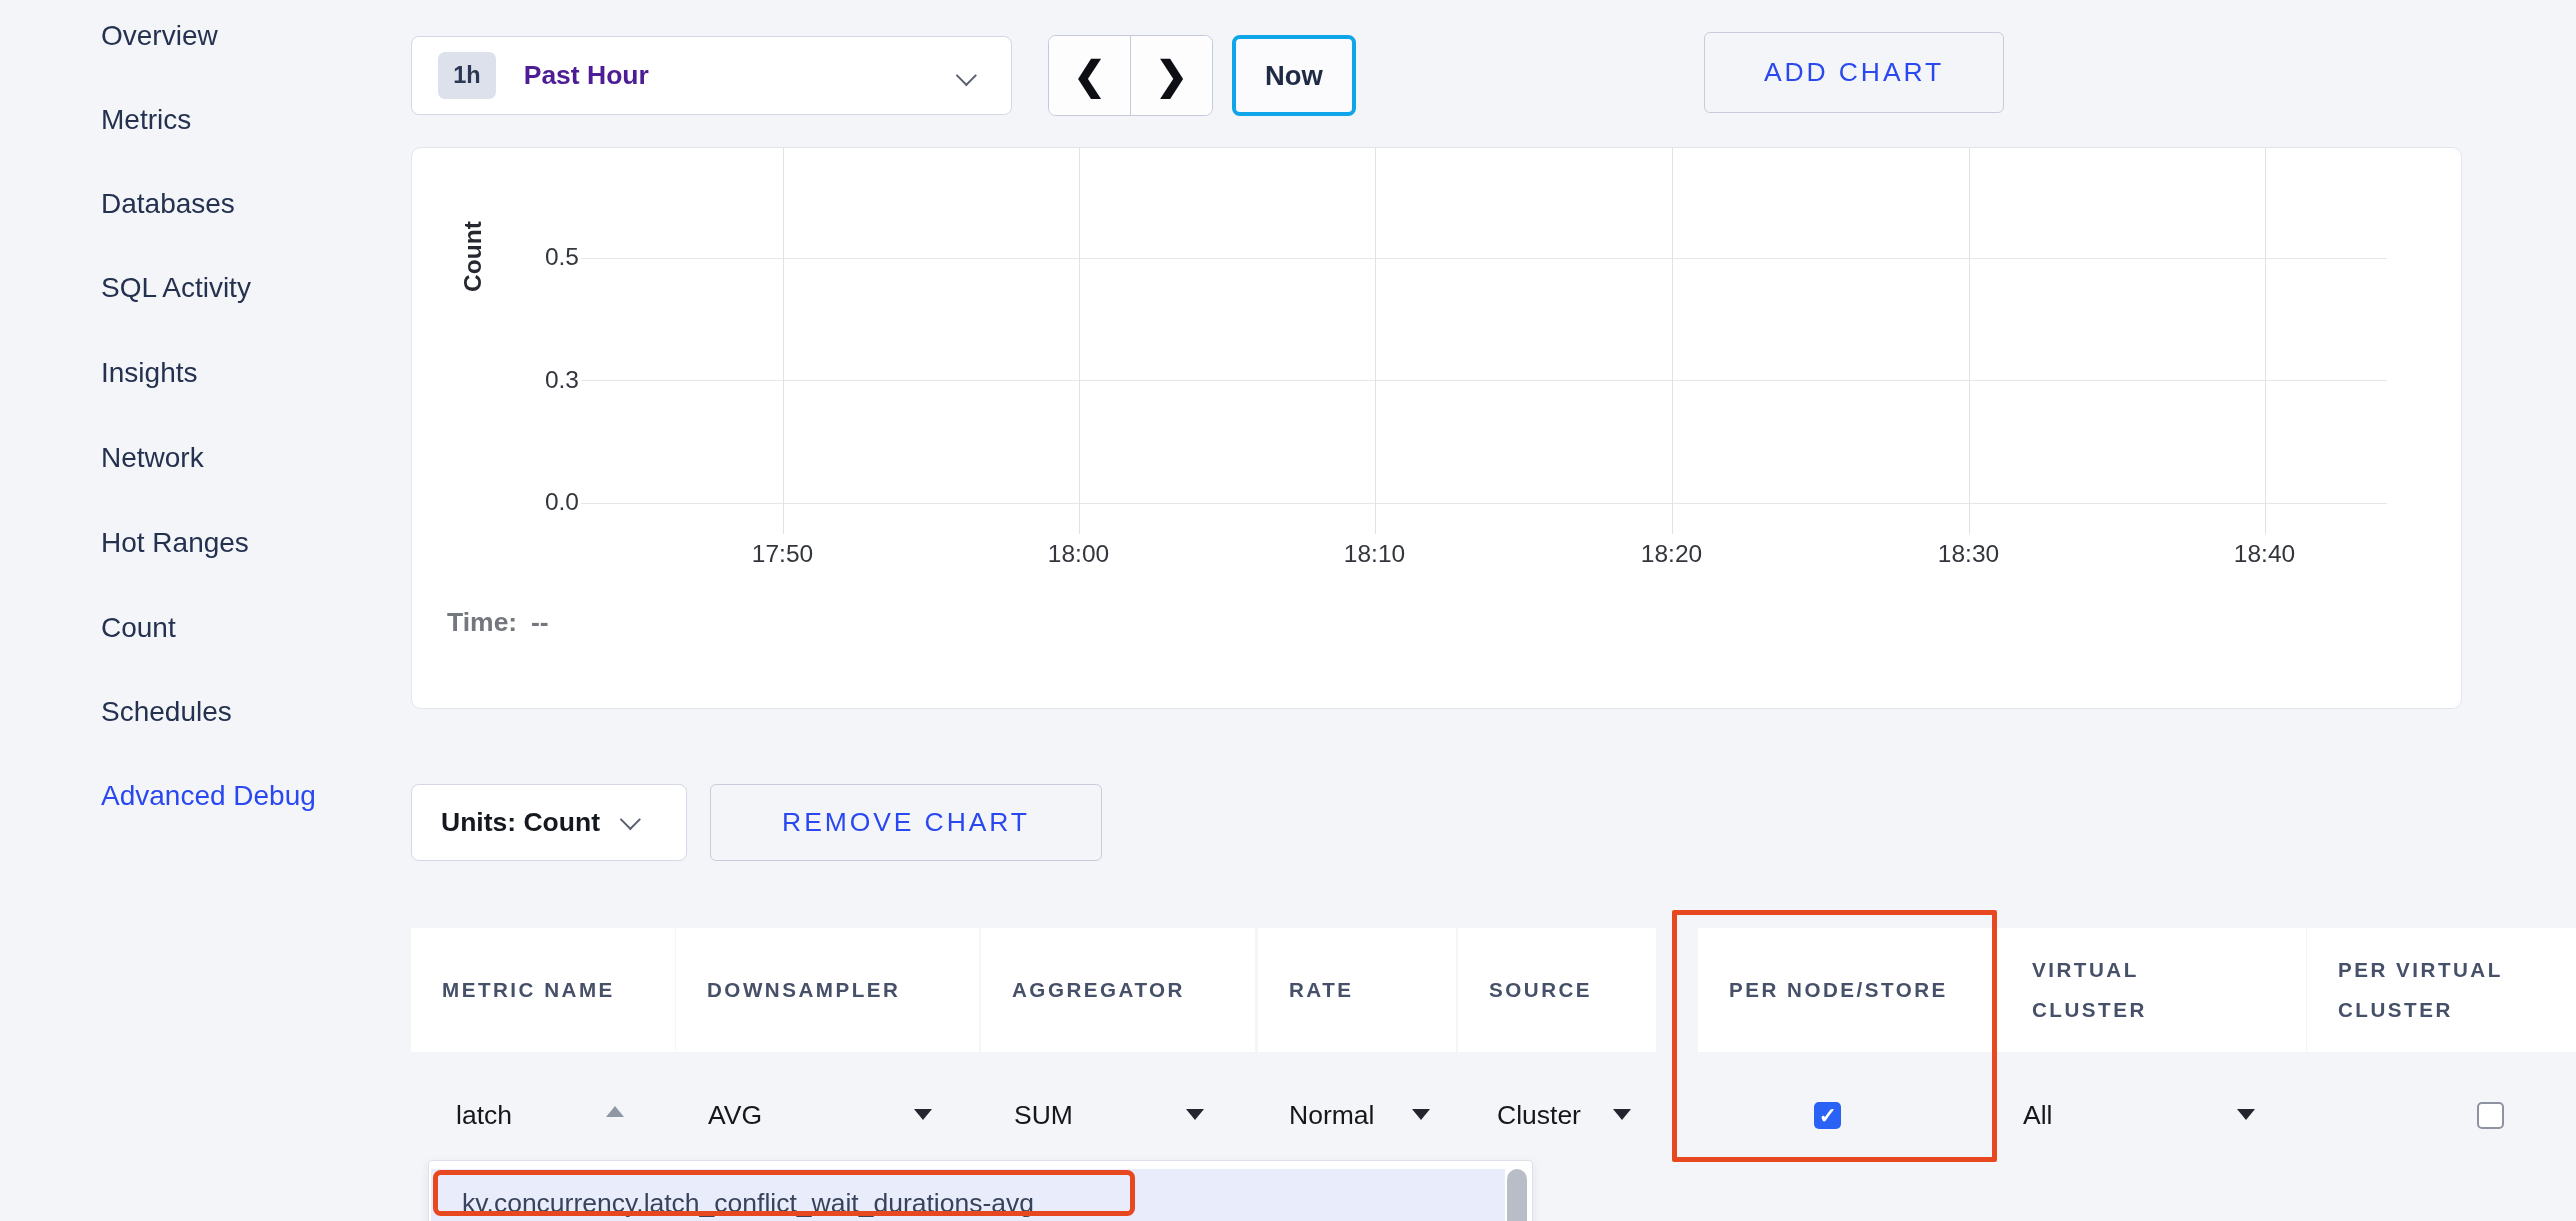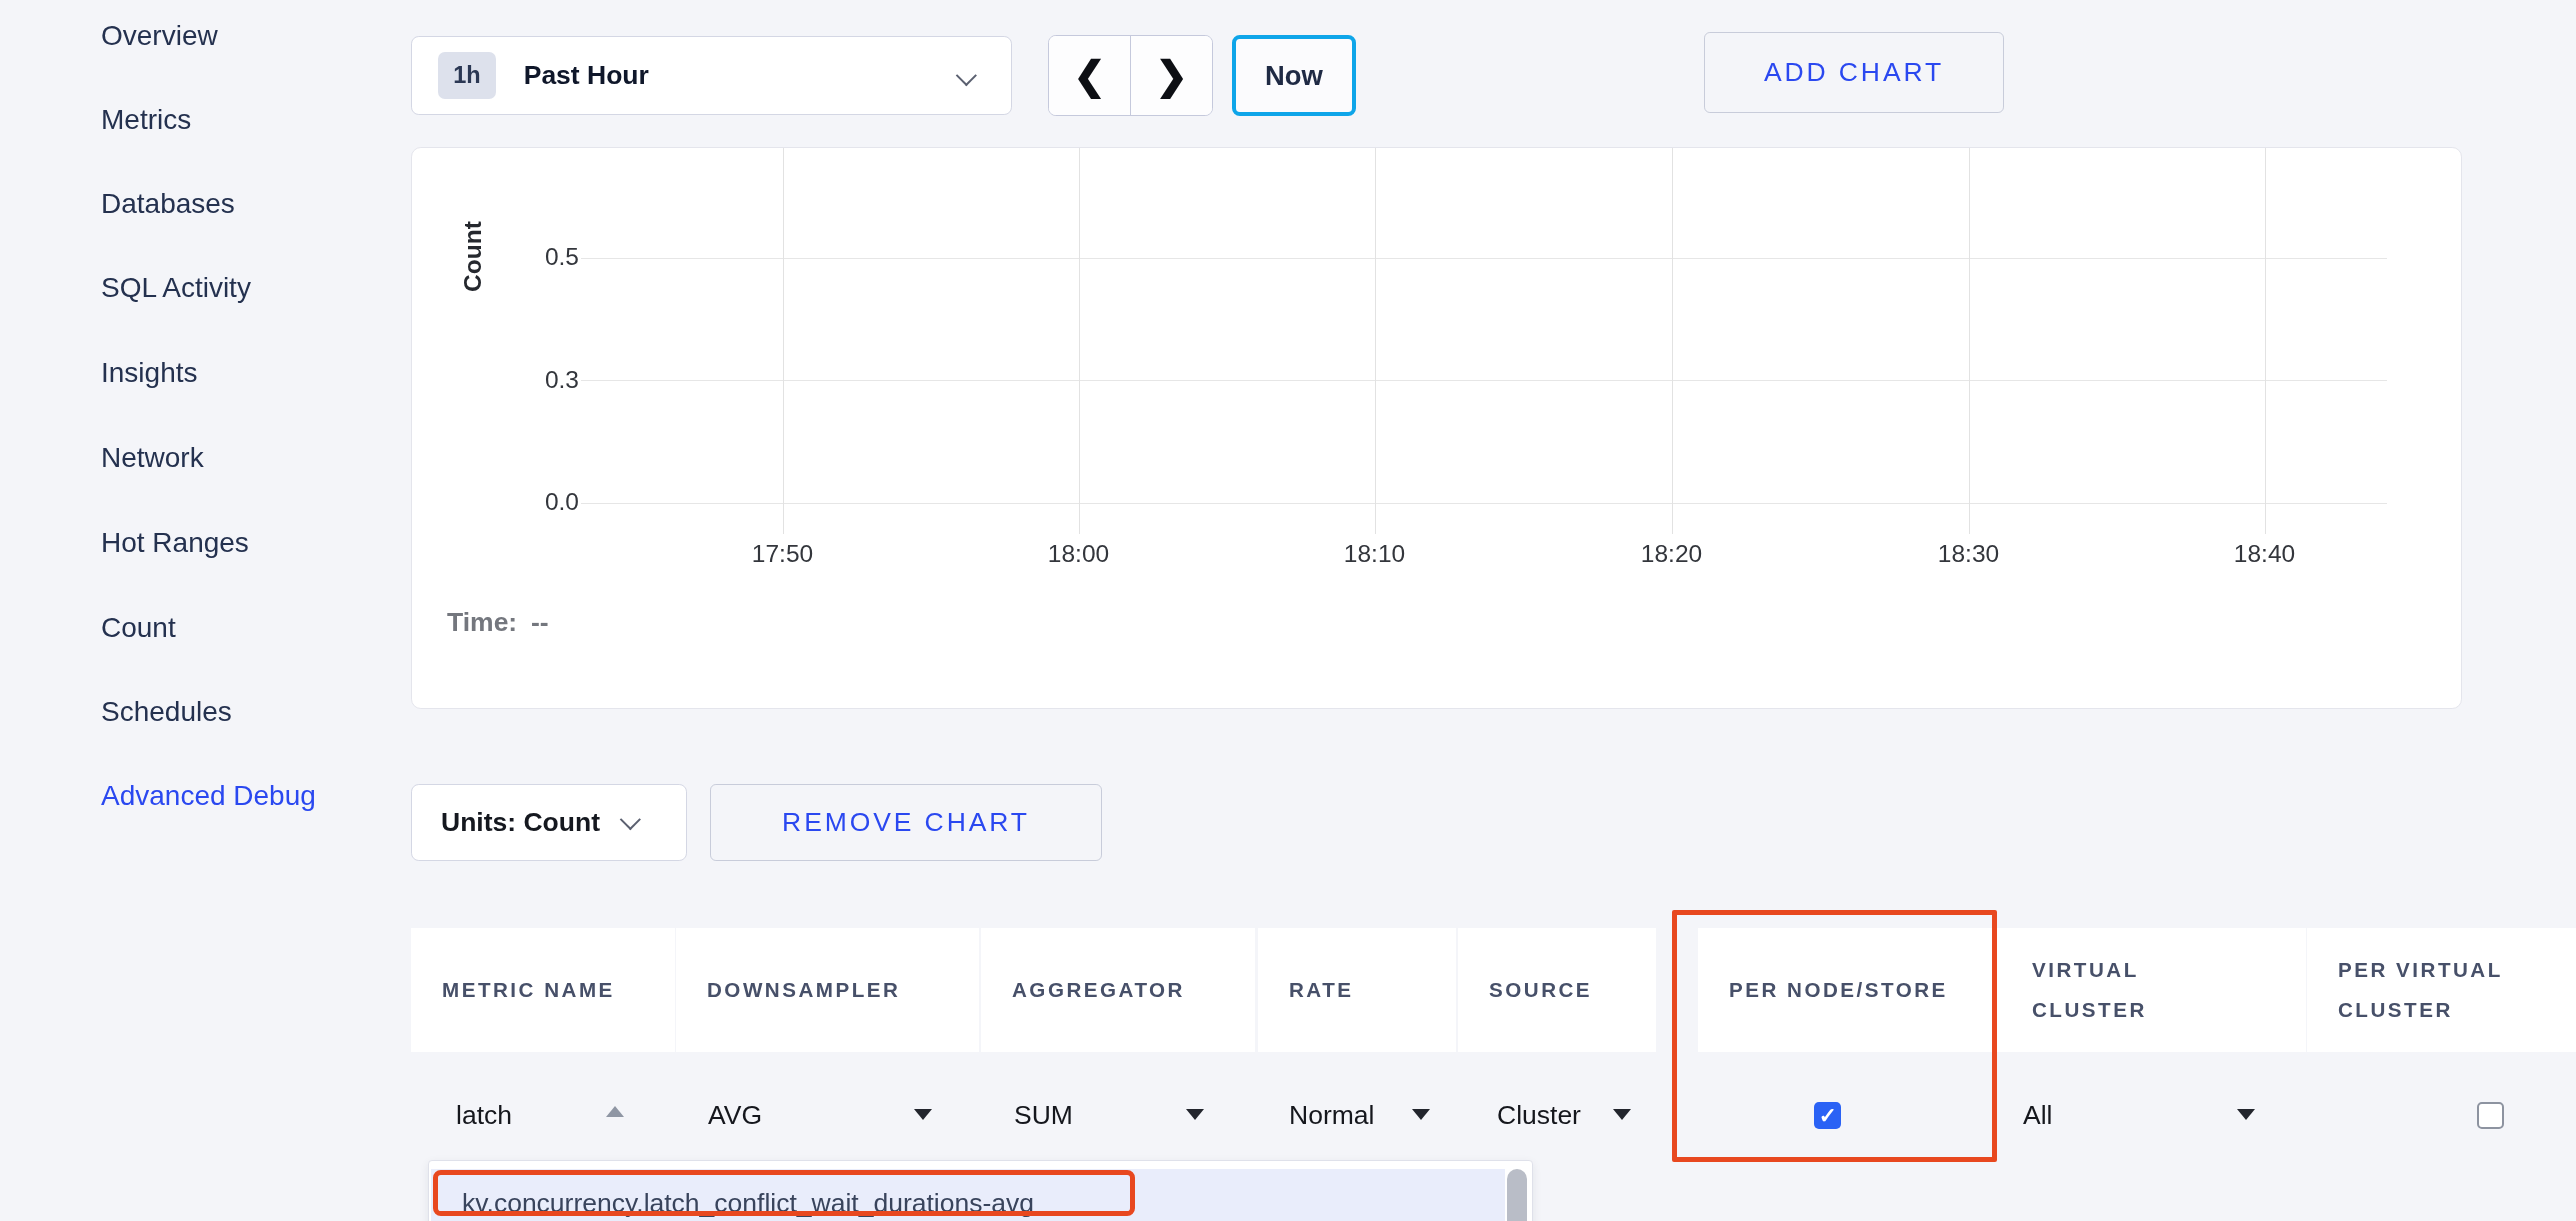--- a/index.html
+++ b/index.html
@@ -24,21 +24,21 @@
   
   .time-select {
     left:411px; top:36px; width:601px; height:79px;
     background:#ffffff; border:1px solid #d4d7e4; border-radius:7.8px;
     display:flex; align-items:center;
   }
   .range-badge {
     margin-left:25.5px; background:#dde1ec; color:#2b3854;
     font-size:23.5px; font-weight:700; padding:9.8px 15.7px; border-radius:6.9px;
   }
-  .range-label { margin-left:27.4px; font-size:26.5px; font-weight:600; color:#0f172a; }
+  .range-label { margin-left:27.4px; font-size:26.5px; font-weight:600; color:#4c1d95; }
   .chev {
     width:14.7px; height:14.7px;
     border-right:2.9px solid #5b6070; border-bottom:2.9px solid #5b6070;
     transform:rotate(45deg); margin-top:-5.9px;
   }
   .time-select .chev { position:absolute; right:37px; top:37px; }
 
   .pager { left:1048px; top:35px; width:165px; height:81px; display:flex;
     border:1px solid #c5c9dc; border-radius:7.8px; background:#fdfdfe; overflow:hidden; }
   .pager-btn { flex:1; display:flex; align-items:center; justify-content:center; cursor:pointer; background:#fdfdfe; }

